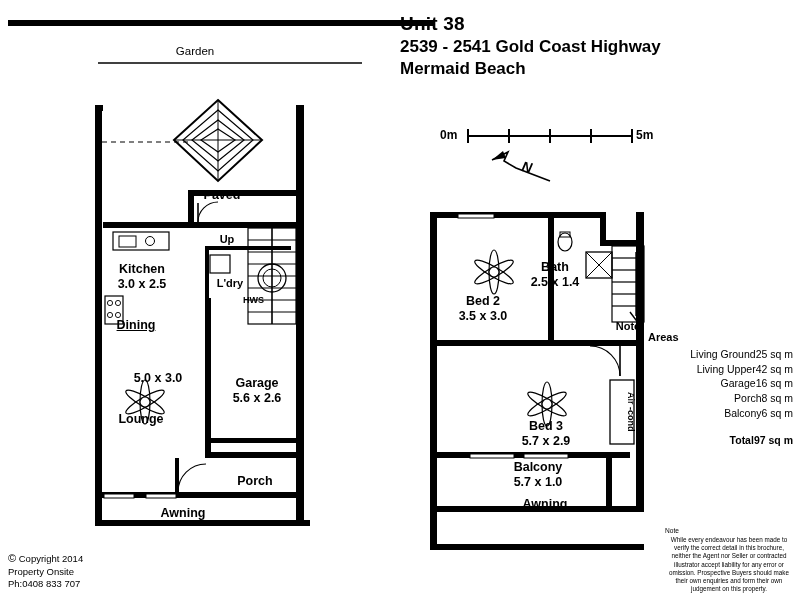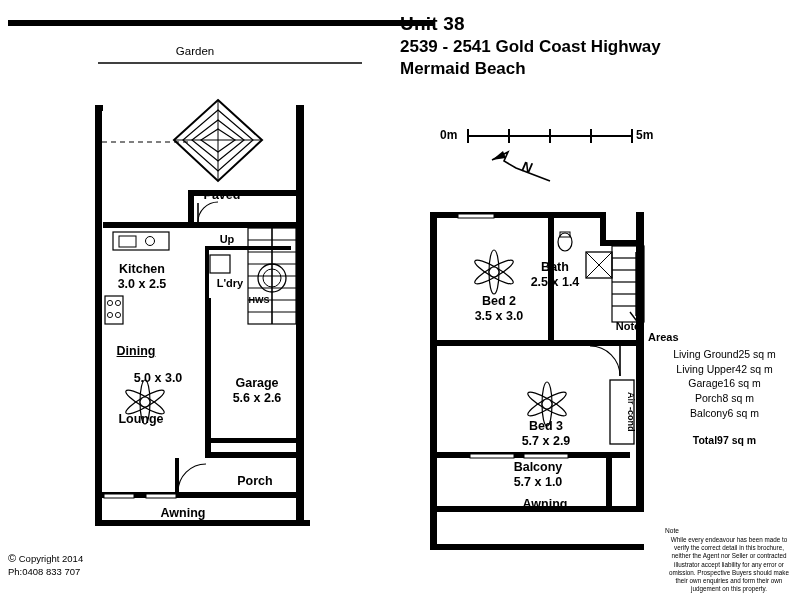--- a/index.html
+++ b/index.html
@@ -57,21 +57,21 @@
   .rm.small { font-size: 11px; }
   .rm.tiny { font-size: 9px; }
 
   
   #areas-block {
     left: 648px; top: 330px; width: 145px;
     font-size: 10.5px;
     line-height: 1.42;
   }
   #areas-block .ahead { font-weight: bold; font-size: 11px; margin-bottom: 1px; }
-  #areas-block .arow { display: flex; justify-content: center; padding-left: 8px; }
+  #areas-block .arow { display: flex; justify-content: flex-end; padding-left: 8px; }
   #areas-block .arow .lbl { text-align: left; }
   #areas-block .arow .val { text-align: right; white-space: nowrap; }
   #areas-block .total { font-weight: bold; margin-top: 12px; }
 
   
   #copyright-block {
     left: 8px; top: 551px; width: 160px;
     font-size: 9.5px; line-height: 1.32;
   }
   #copyright-block .cline { display: block; }
@@ -277,29 +277,29 @@
 
   <div class="rm" style="left:100px; top:262px; width:84px;">
     <span class="nm">Kitchen</span>
     <span class="dim">3.0 x 2.5</span>
   </div>
 
   <div class="rm small" style="left:208px; top:277px; width:44px;">
     <span class="nm">L'dry</span>
   </div>
 
-  <div class="rm tiny" style="left:242px; top:295px; width:34px;">
+  <div class="rm tiny" style="left:230px; top:295px; width:34px;text-align:right;">
     <span class="nm">HWS</span>
   </div>
 
   <div class="rm small" style="left:214px; top:233px; width:26px;">
     <span class="nm">Up</span>
   </div>
 
-  <div class="rm" style="left:98px; top:344px; width:76px;text-decoration:underline;">
+  <div class="rm" style="left:98px; top:318px; width:76px;text-decoration:underline;">
     <span class="nm">Dining</span>
   </div>
 
   <div class="rm" style="left:116px; top:371px; width:84px;">
     <span class="dim">5.0 x 3.0</span>
   </div>
 
   <div class="rm" style="left:98px; top:412px; width:86px;">
     <span class="nm">Lounge</span>
   </div>
@@ -310,21 +310,21 @@
   </div>
 
   <div class="rm" style="left:212px; top:474px; width:86px;">
     <span class="nm">Porch</span>
   </div>
 
   <div class="rm" style="left:128px; top:506px; width:110px;">
     <span class="nm">Awning</span>
   </div>
 
-  <div class="rm" style="left:438px; top:294px; width:90px;margin-left:16px;">
+  <div class="rm" style="left:438px; top:294px; width:90px;">
     <span class="nm">Bed 2</span>
     <span class="dim">3.5 x 3.0</span>
   </div>
 
   <div class="rm" style="left:524px; top:260px; width:62px;">
     <span class="nm">Bath</span>
     <span class="dim">2.5 x 1.4</span>
   </div>
 
   <div class="rm small" style="left:606px; top:320px; width:44px;">
@@ -372,20 +372,21 @@
       <span class="val">6 sq m</span>
     </div>
     <div class="arow total">
       <span class="lbl">Total</span>
       <span class="val">97 sq m</span>
     </div>
   </div>
 
   <div class="abs" id="copyright-block">
     <span class="cline"><span class="csym">©</span> <span>Copyright 2014</span></span>
+    <span class="cline">Property Onsite</span>
     <span class="cline">Ph:0408 833 707</span>
   </div>
 
   <div class="abs" id="disclaimer-block">
     <div class="dhead">Note</div>
     <div>While every endeavour has been made to verify the correct detail in this brochure, neither the Agent nor Seller or contracted illustrator accept liability for any error or omission. Prospective Buyers should make their own enquiries and form their own judgement on this property.</div>
   </div>
 
 </div>
 

